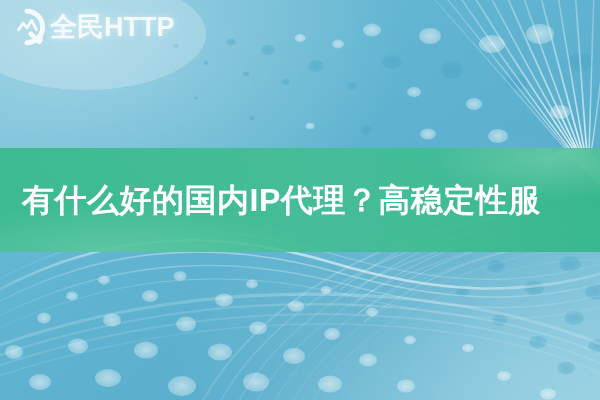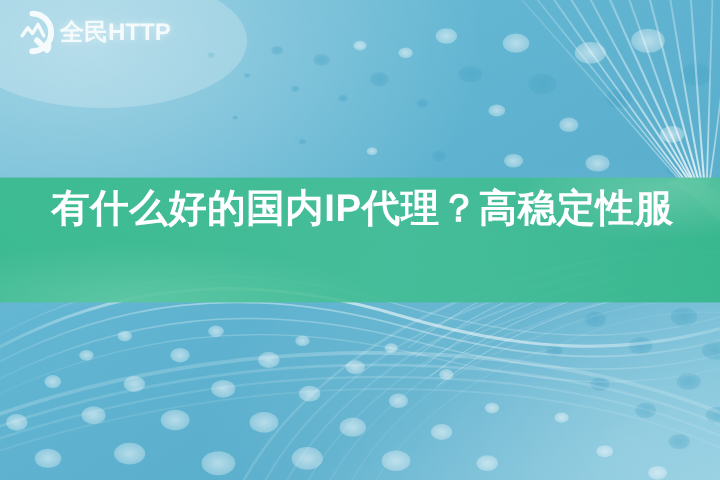--- a/index.html
+++ b/index.html
@@ -41,21 +41,21 @@
     opacity: 0.88;
   }
   .logo-mark {
     width: 38px;
     height: 38px;
     position: relative;
     flex: 0 0 auto;
   }
   .logo-text {
     color: #ffffff;
-    font-size: 20px;
+    font-size: 27px;
     font-weight: 700;
     line-height: 1;
     letter-spacing: 0px;
     white-space: nowrap;
     text-shadow: 0 0 6px rgba(255,255,255,0.55);
   }
 
   
   .title-band {
     position: absolute;
@@ -82,20 +82,21 @@
   }
 
   .title-wrap {
     position: absolute;
     left: 0;
     right: 0;
     top: 150px;
     height: 100px;
     z-index: 5;
     display: flex;
+    flex-direction: column;
     align-items: center;
     justify-content: center;
     padding: 0 18px;
     box-sizing: border-box;
   }
   .title-line {
     color: #ffffff;
     font-size: 32px;
     font-weight: 700;
     line-height: 47px;

